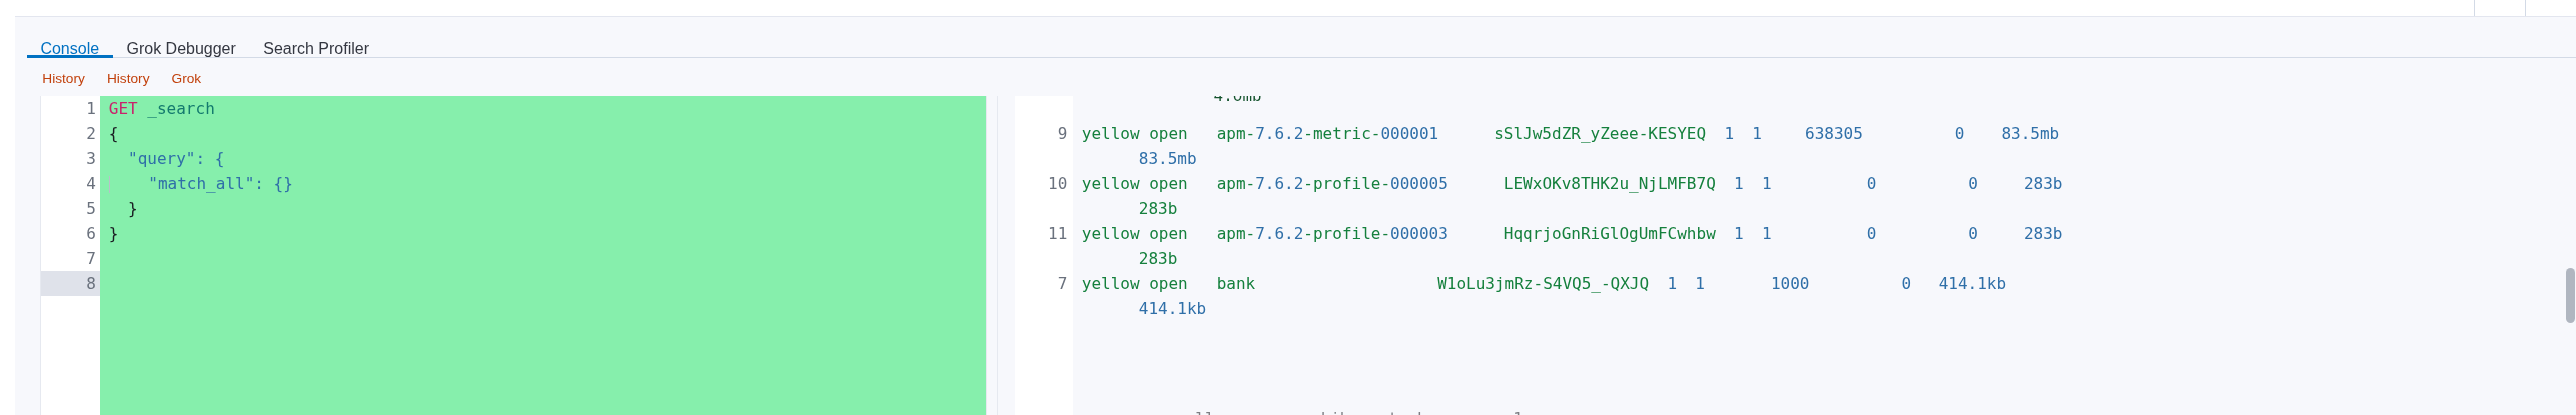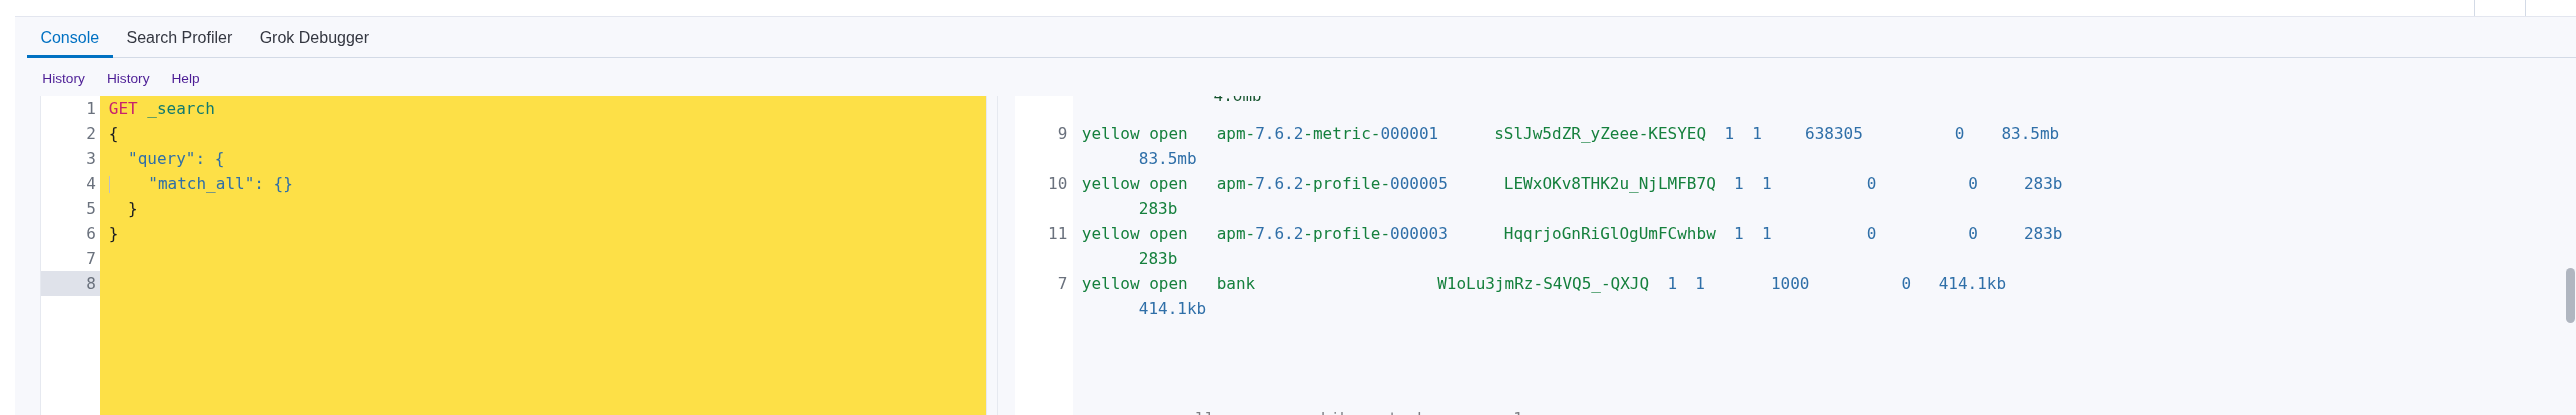--- a/index.html
+++ b/index.html
@@ -57,21 +57,21 @@
     width: 100%;
     display: flex;
     align-items: flex-end;
     padding-left: 11.4px;
     box-sizing: border-box;
   }
   .tab {
     position: relative;
     height: 41px;
     display: flex;
-    align-items: center;
+    align-items: flex-end;
     padding: 0 13.7px;
     font-size: 16px;
     color: #343741;
     cursor: pointer;
     white-space: nowrap;
   }
   .tab.active { color: #0071c2; font-weight: 400; }
   .tab.active::after {
     content: "";
     position: absolute;
@@ -92,21 +92,21 @@
     top: 41px; left: 0;
     width: 100%;
     height: 40px;
     display: flex;
     align-items: center;
     padding-left: 27px;
     box-sizing: border-box;
   }
   .subbar-item {
     font-size: 13.7px;
-    color: #4c1d95;
+    color: #c2410c;
     margin-right: 22px;
     cursor: pointer;
     white-space: nowrap;
   }
 
   
   .console-body {
     position: absolute;
     top: 79px;
     left: 15.3px;
@@ -159,21 +159,21 @@
     font-size: 10px;
     line-height: 25px;
   }
 
   .code-area {
     position: absolute;
     left: 69px;
     top: 0;
     right: 0;
     height: 100%;
-    background: #fde047;
+    background: #86efac;
   }
   .code-line {
     height: 25px;
     line-height: 25px;
     white-space: pre;
     padding-left: 9.2px;
     position: relative;
     color: #1a1c21;
     font-family: "DejaVu Sans Mono", "Liberation Mono", monospace;
     font-size: 16px;
@@ -319,31 +319,31 @@
 </div>
 
 <div class="app-panel">
 
   <div class="tabbar">
     <div class="tabbar-underline"></div>
     <div class="tab active">
       <span>Console</span>
     </div>
     <div class="tab">
+      <span>Grok Debugger</span>
+    </div>
+    <div class="tab">
       <span>Search Profiler</span>
-    </div>
-    <div class="tab">
-      <span>Grok Debugger</span>
     </div>
   </div>
 
   <div class="subbar">
     <div class="subbar-item">History</div>
     <div class="subbar-item">History</div>
-    <div class="subbar-item">Help</div>
+    <div class="subbar-item">Grok</div>
   </div>
 
   <div class="console-body">
 
     <div class="editor-pane">
       <div class="editor-left-rail"></div>
 
       <div class="gutter">
         <div class="gutter-row">
           <span>1</span>

